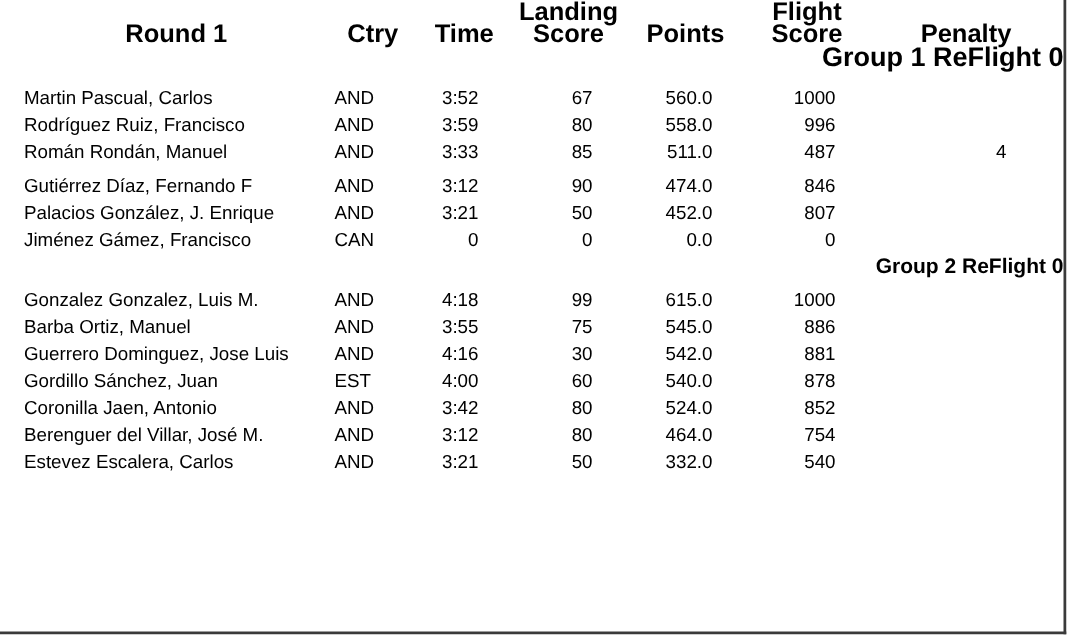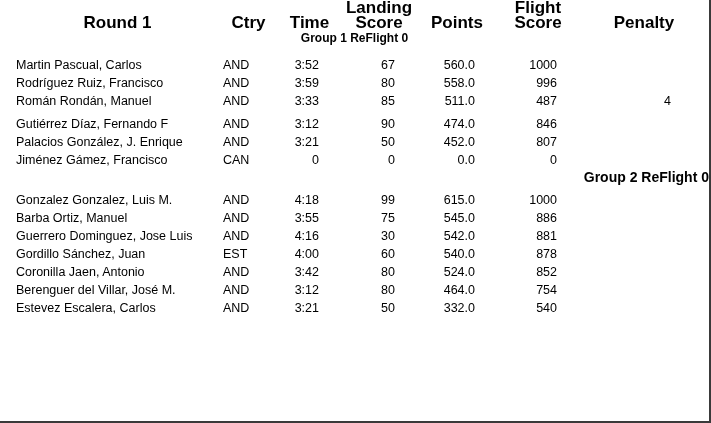--- a/index.html
+++ b/index.html
@@ -53,22 +53,22 @@
   }
   .hdr-row td.left {
     text-align: center;
     padding-left: 16px;
   }
   .hdr-two {
     display: block;
   }
   .title-row td {
     font-weight: bold;
-    font-size: 12px;
-    text-align: center;
+    font-size: 18px;
+    text-align: right;
     padding-left: 16px;
     line-height: 17px;
   }
   .group-row td {
     font-weight: bold;
     font-size: 14px;
     text-align: right;
     padding-left: 16px;
     line-height: 17px;
     padding-top: 10px;

